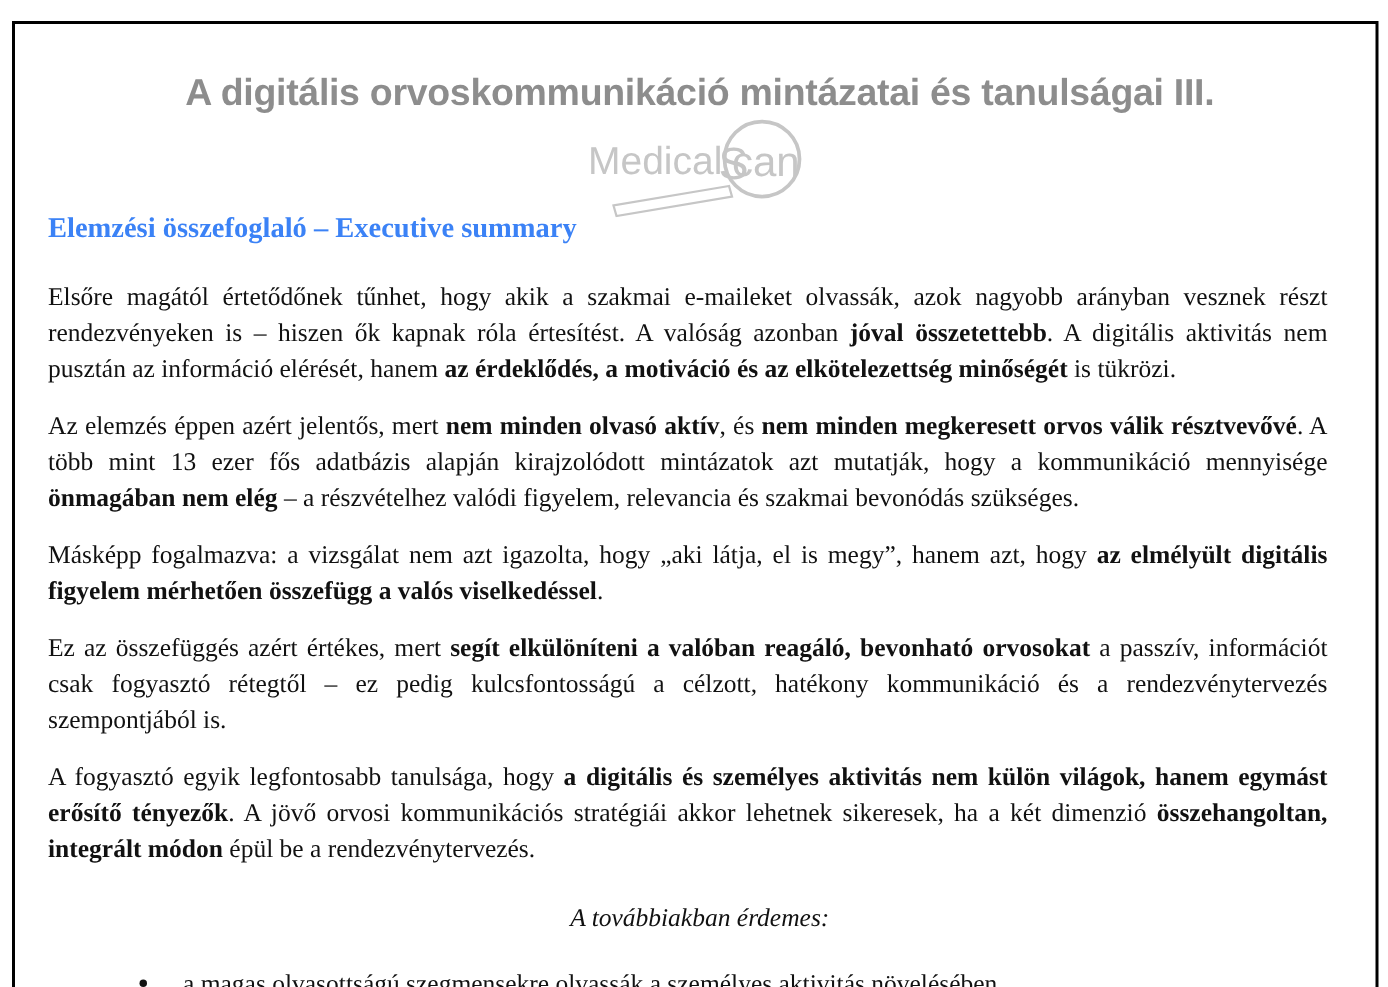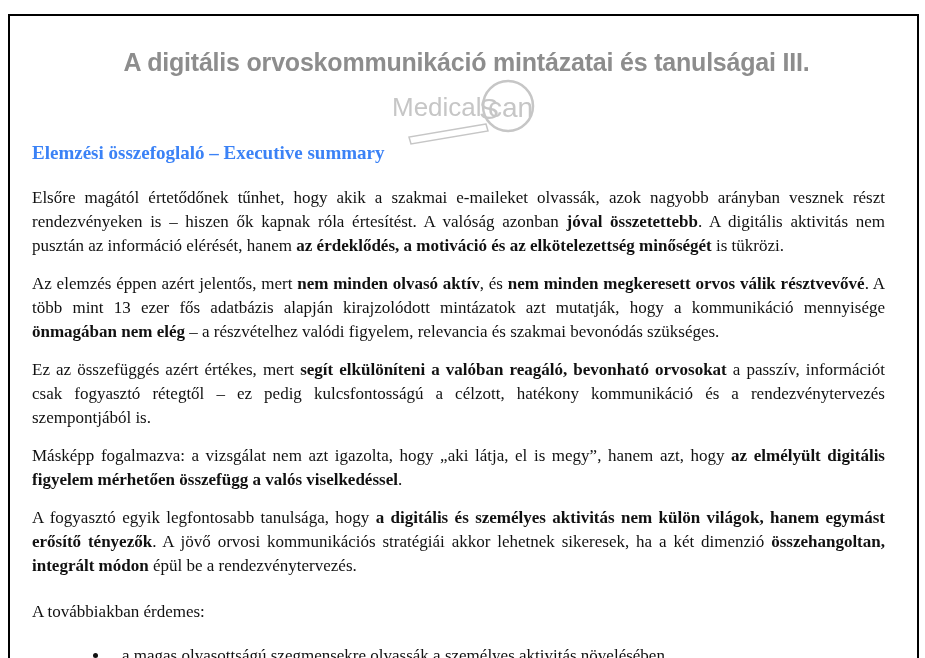--- a/index.html
+++ b/index.html
@@ -55,22 +55,23 @@
     font-size: 17px;
     line-height: 24px;
     text-align: justify;
     color: #111111;
   }
   .para .b { font-weight: bold; }
   .intro {
     margin: 22px 0 0 0;
     font-size: 17px;
     line-height: 24px;
-    text-align: left;
+    text-align: center;
     color: #111111;
+    font-style: italic;
   }
   .bullets {
     margin: 20px 0 0 0;
     padding-left: 78px;
     color: #111111;
   }
   .bullets li {
     font-size: 17px;
     line-height: 24px;
     text-align: justify;
@@ -93,22 +94,22 @@
         <text class="lg-s" x="89" y="42">S</text>
         <text class="lg-lens" x="98" y="40">can</text>
       </svg>
     </div>
   </div>
 
   <h2 class="heading">Elemzési összefoglaló – Executive summary</h2>
 
   <p class="para"><span>Elsőre magától értetődőnek tűnhet, hogy akik a szakmai e-maileket olvassák, azok nagyobb arányban vesznek részt rendezvényeken is – hiszen ők kapnak róla értesítést. A valóság azonban </span><span class="b">jóval összetettebb</span><span>. A digitális aktivitás nem pusztán az információ elérését, hanem </span><span class="b">az érdeklődés, a motiváció és az elkötelezettség minőségét</span><span> is tükrözi.</span></p>
   <p class="para"><span>Az elemzés éppen azért jelentős, mert </span><span class="b">nem minden olvasó aktív</span><span>, és </span><span class="b">nem minden megkeresett orvos válik résztvevővé</span><span>. A több mint 13 ezer fős adatbázis alapján kirajzolódott mintázatok azt mutatják, hogy a kommunikáció mennyisége </span><span class="b">önmagában nem elég</span><span> – a részvételhez valódi figyelem, relevancia és szakmai bevonódás szükséges.</span></p>
+  <p class="para"><span>Másképp fogalmazva: a vizsgálat nem azt igazolta, hogy „aki látja, el is megy”, hanem azt, hogy </span><span class="b">az elmélyült digitális figyelem mérhetően összefügg a valós viselkedéssel</span><span>.</span></p>
   <p class="para"><span>Ez az összefüggés azért értékes, mert </span><span class="b">segít elkülöníteni a valóban reagáló, bevonható orvosokat</span><span> a passzív, információt csak fogyasztó rétegtől – ez pedig kulcsfontosságú a célzott, hatékony kommunikáció és a rendezvénytervezés szempontjából is.</span></p>
-  <p class="para"><span>Másképp fogalmazva: a vizsgálat nem azt igazolta, hogy „aki látja, el is megy”, hanem azt, hogy </span><span class="b">az elmélyült digitális figyelem mérhetően összefügg a valós viselkedéssel</span><span>.</span></p>
   <p class="para"><span>A fogyasztó egyik legfontosabb tanulsága, hogy </span><span class="b">a digitális és személyes aktivitás nem külön világok, hanem egymást erősítő tényezők</span><span>. A jövő orvosi kommunikációs stratégiái akkor lehetnek sikeresek, ha a két dimenzió </span><span class="b">összehangoltan, integrált módon</span><span> épül be a rendezvénytervezés.</span></p>
 
   <p class="intro">A továbbiakban érdemes:</p>
 
   <ul class="bullets">
     <li><span>a </span><span class="b">magas olvasottságú szegmensekre</span><span> olvassák a személyes aktivitás növelésében,</span></li>
   </ul>
 
 </div>
 

